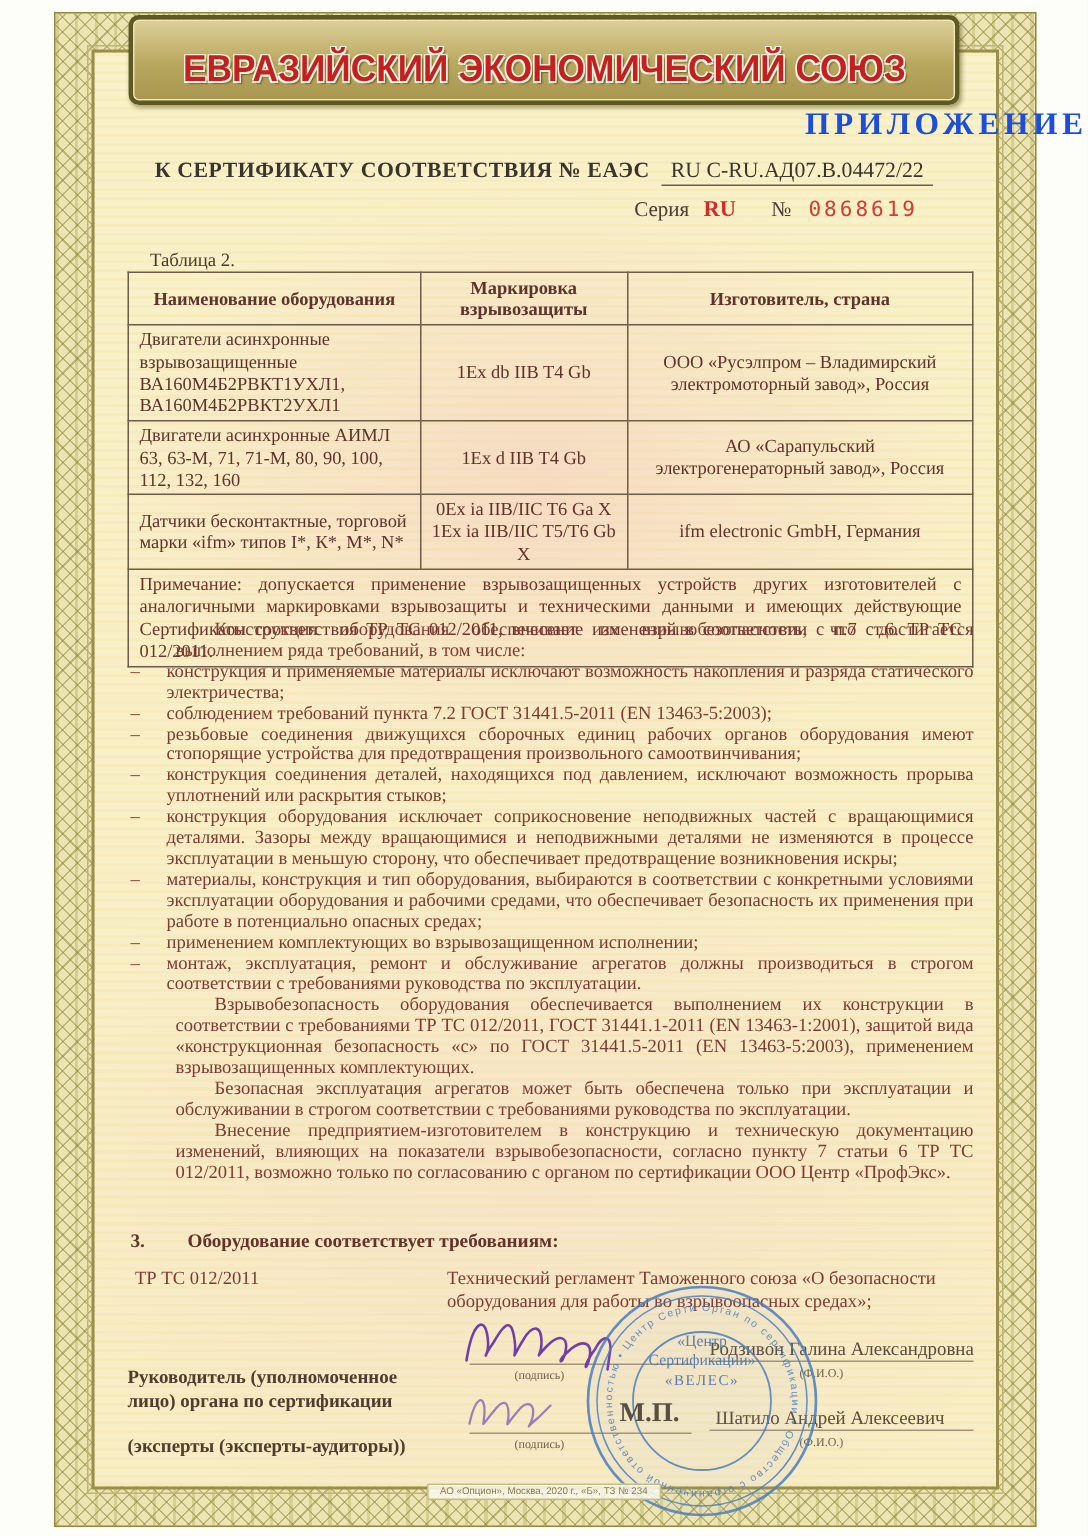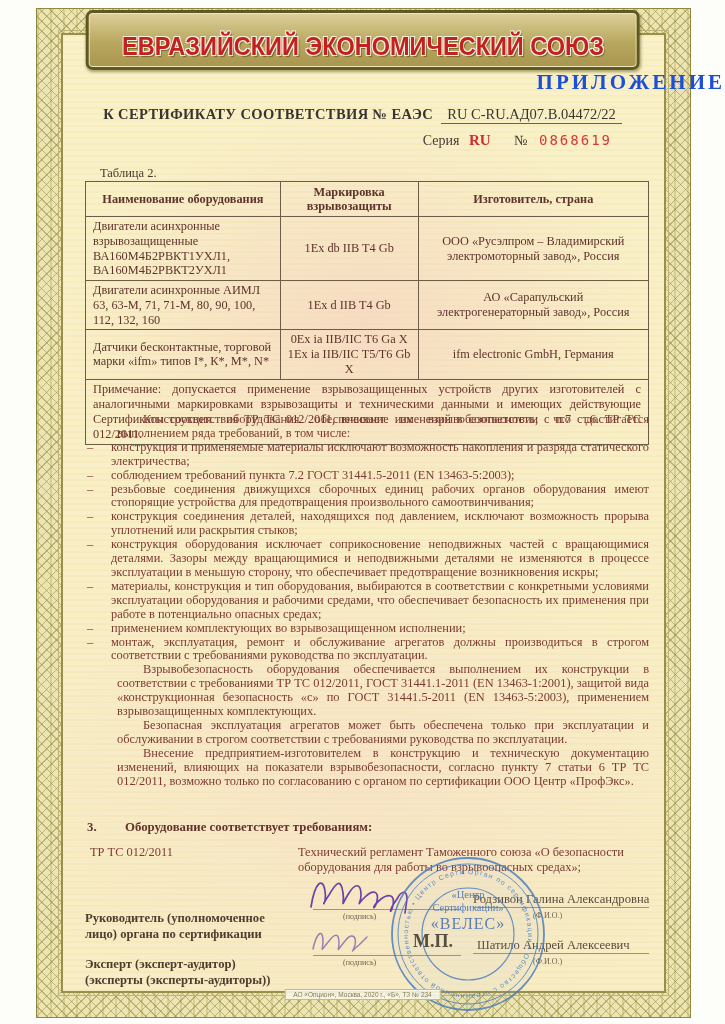--- a/index.html
+++ b/index.html
@@ -74,21 +74,21 @@
   .sig .pod1{top:19px;left:258px;} .sig .pod2{top:65px;left:258px;}
   .sig .fio1{top:18px;left:448px;} .sig .fio2{top:64px;left:448px;}
   .sig .name{position:absolute;font-size:12.6px;color:#5a4a3c;white-space:nowrap;}
   .sig .name1{top:-1px;left:388px;} .sig .name2{top:45px;left:392px;}
   .sig svg{position:absolute;}
   
   .stamp{position:absolute;top:855px;left:389px;width:158px;height:158px;z-index:4;opacity:.85;}
   .stamp .mp{position:absolute;left:24px;top:76px;font-size:18px;font-weight:bold;color:#3b342c;opacity:1;}
   .stamp .c1{position:absolute;top:34px;left:0;width:100%;text-align:center;font-size:10.5px;color:#3f6cb4;}
   .stamp .c2{position:absolute;top:47px;left:0;width:100%;text-align:center;font-size:10.5px;color:#3f6cb4;}
-  .stamp .c3{position:absolute;top:60px;left:0;width:100%;text-align:center;font-size:16px;color:#3f6cb4;letter-spacing:1px;}
+  .stamp .c3{position:absolute;top:60px;left:0;width:100%;text-align:center;font-size:10px;color:#3f6cb4;letter-spacing:1px;}
   
   .imprint{position:absolute;top:989px;left:50%;transform:translateX(-50%);z-index:6;
     background:rgba(252,250,238,.85);border:1px solid #c6ba84;padding:1px 8px;
     font-family:"Liberation Sans",sans-serif;font-size:6.5px;color:#8a7a4e;white-space:nowrap;}
 </style>
 </head>
 <body>
 
 <div class="page">
   <div class="frame">
@@ -175,21 +175,20 @@
     <span class="code">ТР ТС 012/2011</span>
     <span class="txt">Технический регламент Таможенного союза «О безопасности оборудования для работы во взрывоопасных средах»;</span>
   </div>
 
   <div class="sig">
     <div class="role role1">
       <div>Руководитель (уполномоченное</div>
       <div>лицо) органа по сертификации</div>
     </div>
     <div class="role role2">
-      <div>Эксперт (эксперт-аудитор)</div>
       <div>(эксперты (эксперты-аудиторы))</div>
     </div>
 
     <div class="line line1"></div>
     <div class="line line2"></div>
     <div class="nline1"></div>
     <div class="nline2"></div>
 
     <span class="small pod1">(подпись)</span>
     <span class="small pod2">(подпись)</span>

